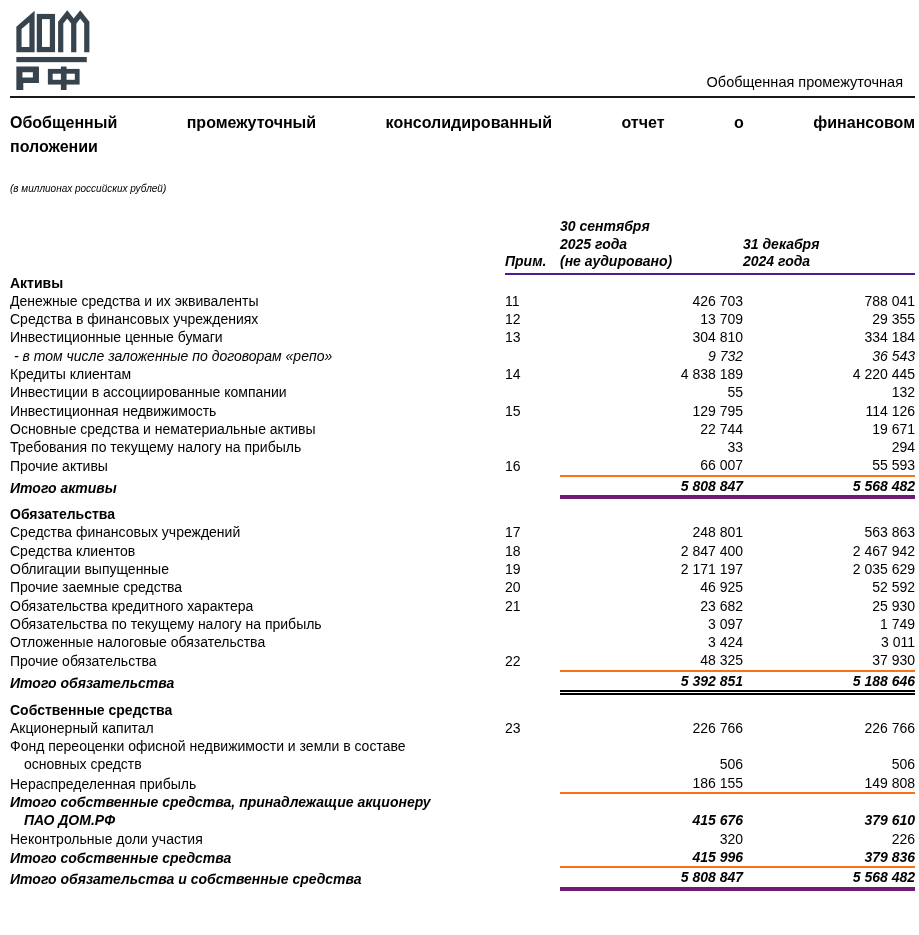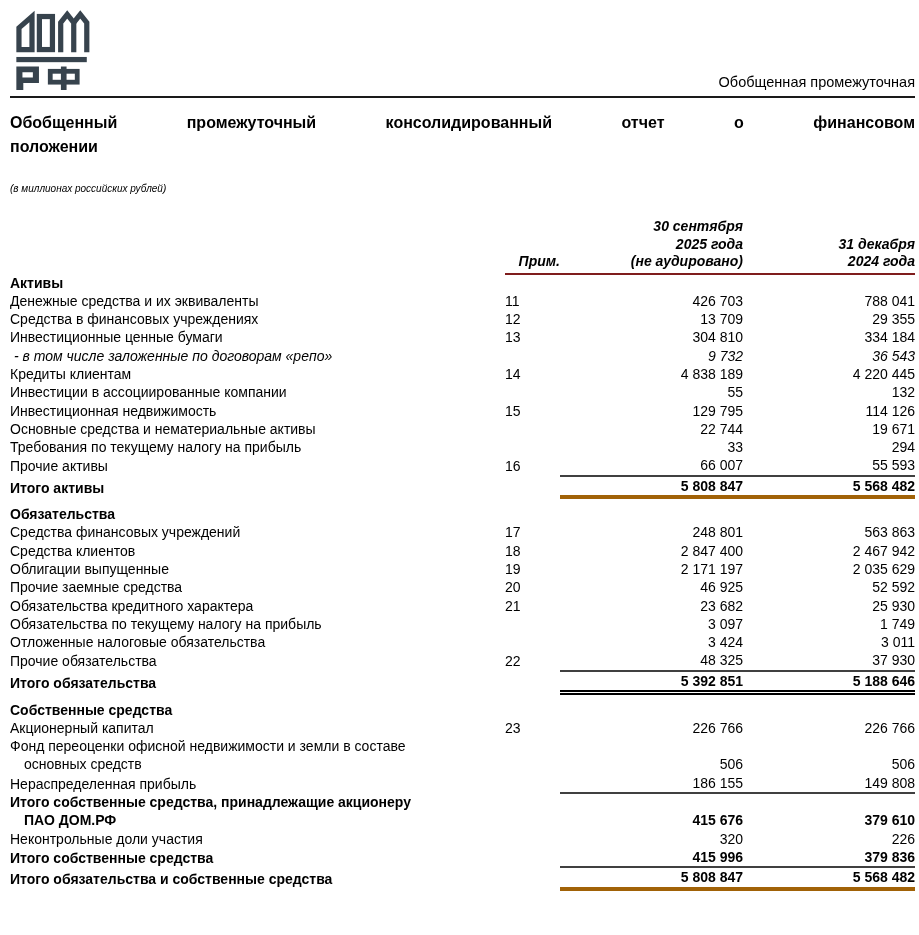--- a/index.html
+++ b/index.html
@@ -6,43 +6,43 @@
   .page{
     width:919px;height:935px;box-sizing:border-box;
     background:#fff;color:#000;
     font-family:"Liberation Sans",sans-serif;
     padding:8px 4px 0 10px;overflow:hidden;
   }
   
   .doc-header{position:relative;height:88px;border-bottom:2px solid #1a1a1a;}
   .logo{position:absolute;left:2px;top:0;color:#37434d;line-height:0;}
   .header-right{
-    position:absolute;right:0;bottom:3px;text-align:right;
+    position:absolute;right:12px;bottom:3px;text-align:right;
     font-size:14.5px;line-height:21px;color:#000;
   }
   
   .page-title{margin-top:13px;font-size:16px;font-weight:bold;line-height:24px;width:905px;}
   .title-l1{text-align:justify;text-align-last:justify;}
   .subtitle{margin-top:24px;font-style:italic;font-size:10px;}
   
   table.fin{border-collapse:collapse;width:905px;margin-top:24px;table-layout:fixed;}
   col.c-label{width:495px;} col.c-note{width:55px;} col.c-v1{width:183px;} col.c-v2{width:172px;}
   td{padding:0;vertical-align:bottom;font-size:14px;line-height:18.3px;}
   thead td{font-weight:bold;font-style:italic;line-height:17.5px;padding-bottom:2px;}
-  thead td.hdr{border-bottom:2px solid #7f1d1d;text-align:right;white-space:nowrap;}
+  thead td.hdr{border-bottom:2px solid #4c1d95;text-align:left;white-space:nowrap;}
   tbody td.c-note{white-space:nowrap;}
   tbody td.c-v1, tbody td.c-v2{text-align:right;white-space:nowrap;}
   tr.section td{font-weight:bold;}
   tr.gap td{padding-top:8px;margin-left:28px;}
-  tr.bold td{font-weight:bold;}
+  tr.bold td{font-weight:bold;font-style:italic;}
   tr.italic td{font-style:italic;}
   .indent{padding-left:4px;}
   .cont{padding-left:14px;}
-  tr.rule-thin  td.c-v1, tr.rule-thin  td.c-v2{border-bottom:2px solid #404040;}
-  tr.rule-thick td.c-v1, tr.rule-thick td.c-v2{border-bottom:4px solid #a16207;}
+  tr.rule-thin  td.c-v1, tr.rule-thin  td.c-v2{border-bottom:2px solid #f97316;}
+  tr.rule-thick td.c-v1, tr.rule-thick td.c-v2{border-bottom:4px solid #701a75;}
   tr.rule-double td.c-v1, tr.rule-double td.c-v2{border-bottom:5px double #000;}
 </style>
 </head>
 <body>
 
 <div class="page">
 
   <div class="doc-header">
     <span class="logo">
       <svg width="80" height="84" viewBox="0 0 92 94" aria-hidden="true">

